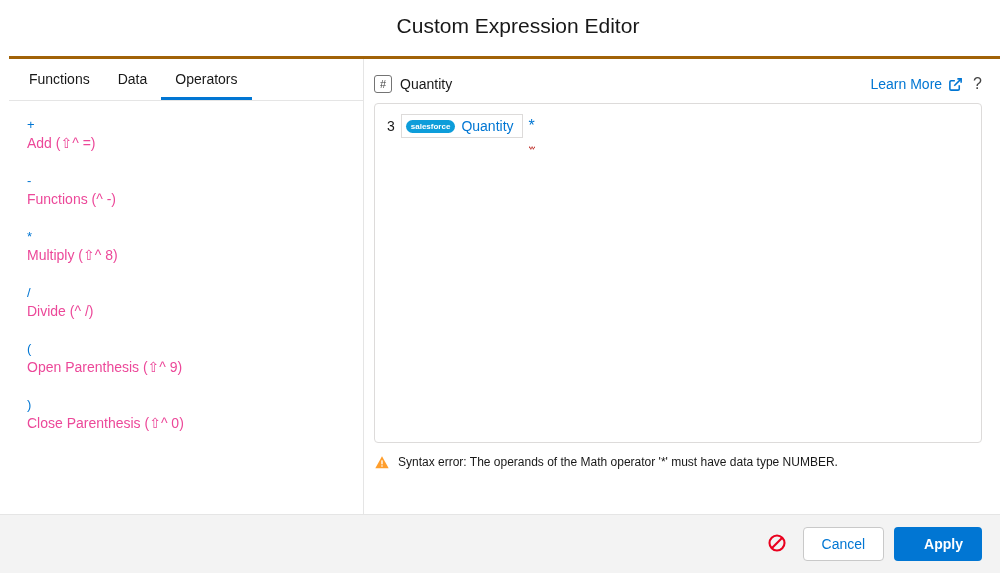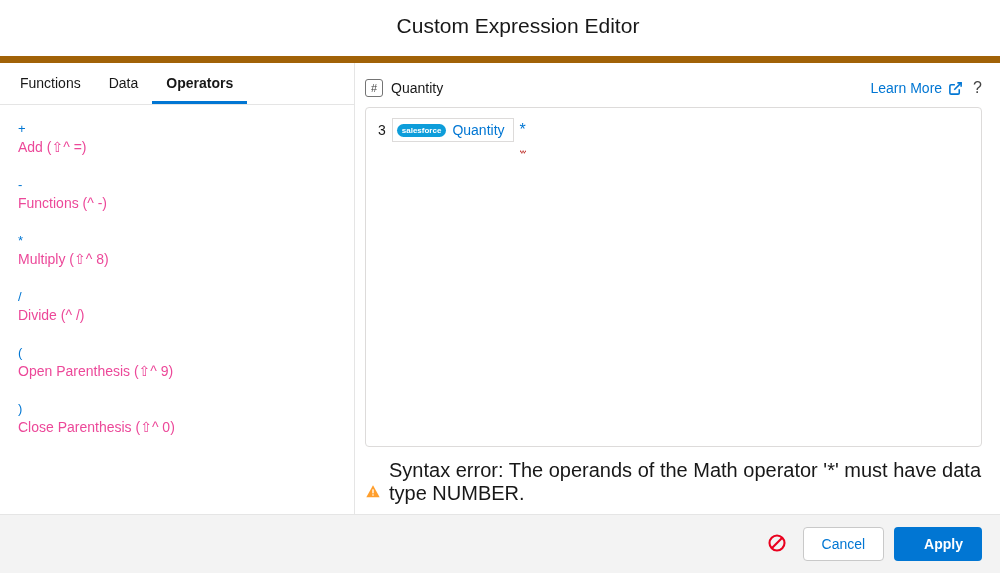--- a/index.html
+++ b/index.html
@@ -1,45 +1,45 @@
 <!DOCTYPE html>
 <html><head>
   <meta charset="utf-8">
   <style>
     * { box-sizing: border-box; margin: 0; padding: 0; }
     body { font-family: -apple-system, BlinkMacSystemFont, "Segoe UI", Arial, sans-serif; font-size: 13px; color: #181818; background: #fff; width: 1000px; height: 573px; overflow: hidden; display: flex; flex-direction: column; }
     .title-bar { text-align: center; padding: 14px 0 18px; font-size: 21px; font-weight: 400; color: #181818; margin-left: 36px; }
-    .divider-top { border-top: 7px solid #a16207; }
+    .divider-top { border-top: 3px solid #a16207; margin-left: 9px; }
     .content { display: flex; flex: 1; overflow: hidden; }
     
     .left-panel { width: 355px; border-right: 1px solid #e5e5e5; display: flex; flex-direction: column; }
     .tabs { display: flex; border-bottom: 1px solid #e5e5e5; padding: 0 6px; }
     .tab { padding: 12px 14px 10px; font-size: 14px; color: #181818; cursor: pointer; border-bottom: 3px solid transparent; }
-    .tab.active { font-weight: 700; border-bottom-color: #0176d3; }
+    .tab.active { font-weight: 400; border-bottom-color: #0176d3; }
     .operator-list { padding: 6px 0; overflow-y: auto; }
     .op-item { padding: 10px 18px 12px; cursor: pointer; }
     .op-symbol { color: #0176d3; font-size: 13px; margin-bottom: 3px; }
     .op-label { font-size: 14px; color: #ec4899; }
     
     .right-panel { flex: 1; display: flex; flex-direction: column; padding: 10px 18px 0 0; }
     .field-header { display: flex; align-items: center; padding: 6px 0 10px 10px; }
     .type-icon { width: 18px; height: 18px; border: 1px solid #747474; border-radius: 3px; display: inline-flex; align-items: center; justify-content: center; font-size: 11px; color: #444; margin-right: 8px; }
     .field-name { font-size: 14px; flex: 1; }
     .learn-more { color: #0176d3; font-size: 14px; text-decoration: none; display: inline-flex; align-items: center; margin-right: 10px; }
     .learn-more svg { margin-left: 6px; }
     .help-q { font-size: 16px; color: #444; cursor: pointer; }
     .expression-box { border: 1px solid #dddbda; border-radius: 4px; margin: 0 0 0 10px; padding: 10px 12px; min-height: 340px; background: #fff; }
     .tokens { display: flex; align-items: center; flex-wrap: wrap; gap: 6px; }
     .tok-text { font-size: 14px; color: #181818; }
     .pill { display: inline-flex; align-items: center; background: #fff; border: 1px solid #dddbda; border-radius: 0; padding: 3px 8px 3px 4px; gap: 6px; color: #0176d3; font-size: 14px; }
     .pill .sf-badge { background: #0d9dda; color: #fff; font-size: 8px; padding: 2px 5px; border-radius: 8px; font-weight: 600; }
     .op-token { color: #0176d3; font-size: 16px; position: relative; }
     .squiggle { position: absolute; bottom: -5px; left: 0; right: 0; height: 4px; }
     .squiggle svg { width: 100%; height: 4px; }
-    .error-row { display: flex; align-items: flex-end; padding: 12px 0 12px 10px; font-size: 20px; color: #181818; }
+    .error-row { display: flex; align-items: flex-start; padding: 12px 0 12px 10px; font-size: 12px; color: #181818; }
     .warn-icon { margin-right: 8px; }
     
     .footer { border-top: 1px solid #e5e5e5; background: #f3f3f3; padding: 12px 18px; display: flex; justify-content: flex-end; align-items: center; gap: 10px; }
     .btn { border-radius: 4px; padding: 8px 18px; font-size: 14px; cursor: pointer; border: 1px solid transparent; }
     .btn-cancel { background: #fff; border-color: #c9c9c9; color: #0176d3; }
     .btn-apply { background: #0176d3; color: #fff; font-weight: 600; padding-left: 29px; }
     .invalid-icon { margin-right: 6px; }
   </style>
 </head>
 <body>

